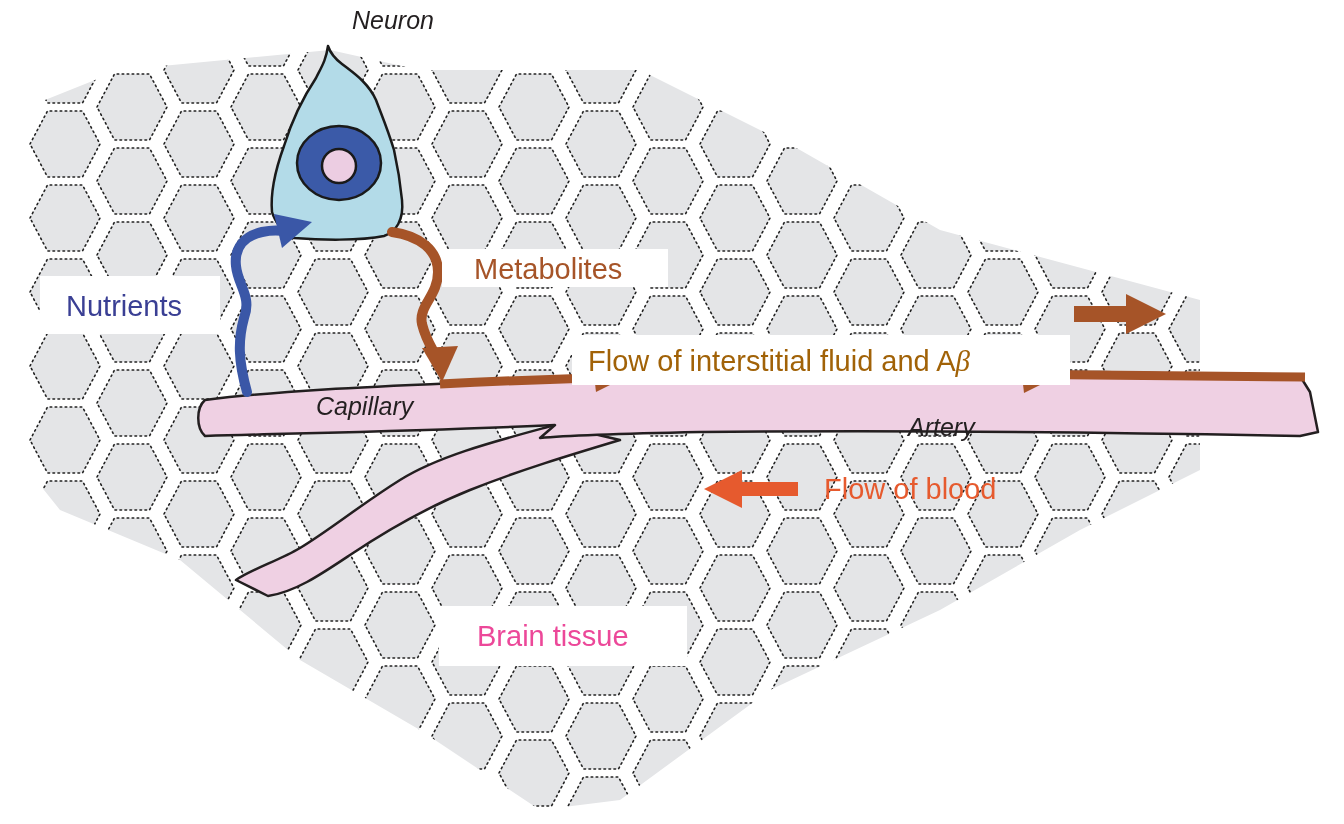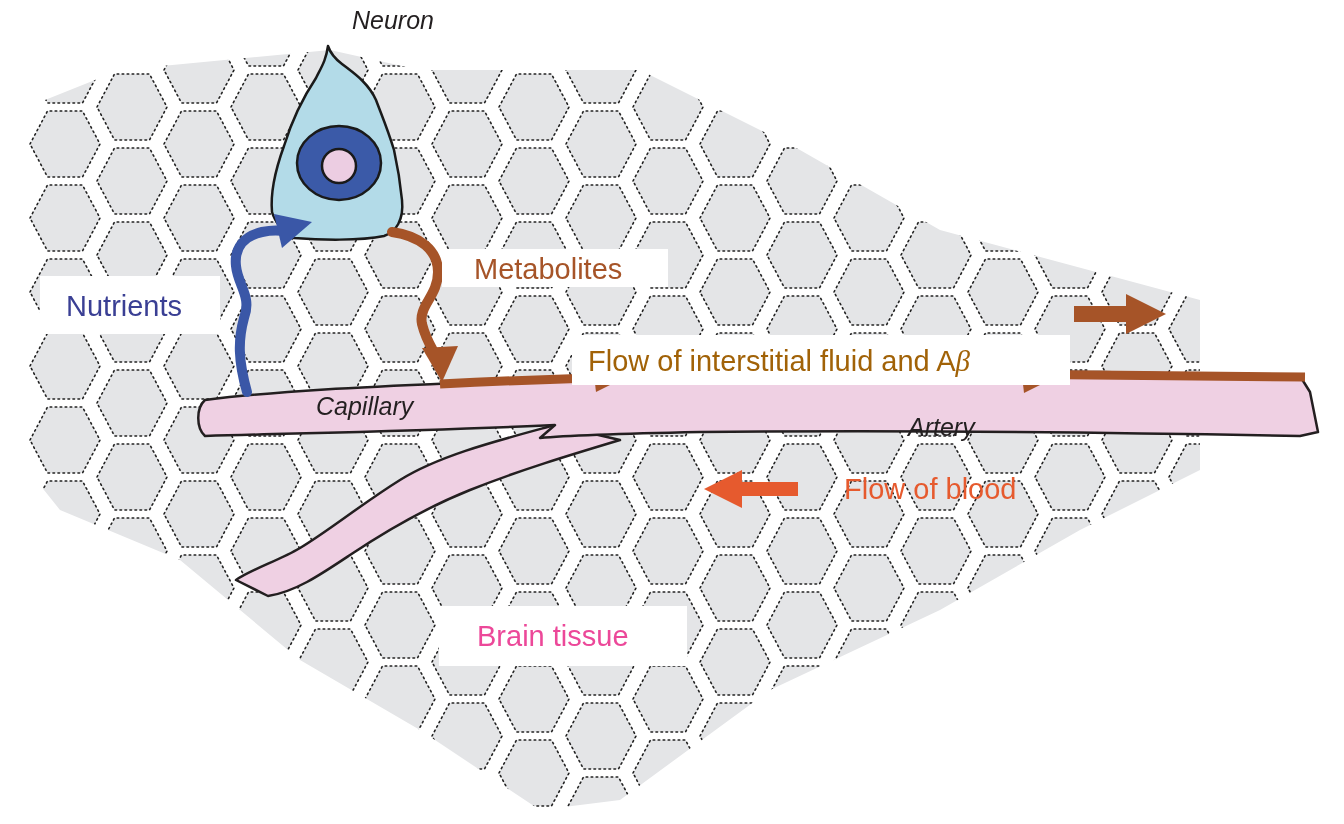--- a/index.html
+++ b/index.html
@@ -287,15 +287,15 @@
 <div class="lbl" style="left:40px; top:276px; width:180px; height:58px; padding:16px 12px 0 26px; box-sizing:border-box; color:#3a3f94;">Nutrients</div>
 
 <div class="lbl" style="left:572px; top:287px; width:498px; height:50px; padding:12px 0 0 16px; box-sizing:border-box; color:#a16207;margin-top:48px;">
   <span>Flow of interstitial fluid and A</span><span style="font-family:'Liberation Serif', serif; font-style:italic;">β</span>
 </div>
 
 <div class="lbl-plain" style="left:316px; top:394px; color:#231f20;">Capillary</div>
 
 <div class="lbl-plain" style="left:908px; top:398px; color:#231f20;margin-top:17px;">Artery</div>
 
-<div class="lbl" style="left:700px; top:461px; width:380px; height:52px; padding:14px 0 0 144px; box-sizing:border-box; color:#e65a2e; background:transparent;">Flow of blood</div>
+<div class="lbl" style="left:680px; top:461px; width:380px; height:52px; padding:14px 0 0 144px; box-sizing:border-box; color:#e65a2e; background:transparent;">Flow of blood</div>
 
 <div class="lbl" style="left:439px; top:606px; width:248px; height:60px; padding:16px 0 0 38px; box-sizing:border-box; color:#ec4899;">Brain tissue</div>
 
 </body></html>

